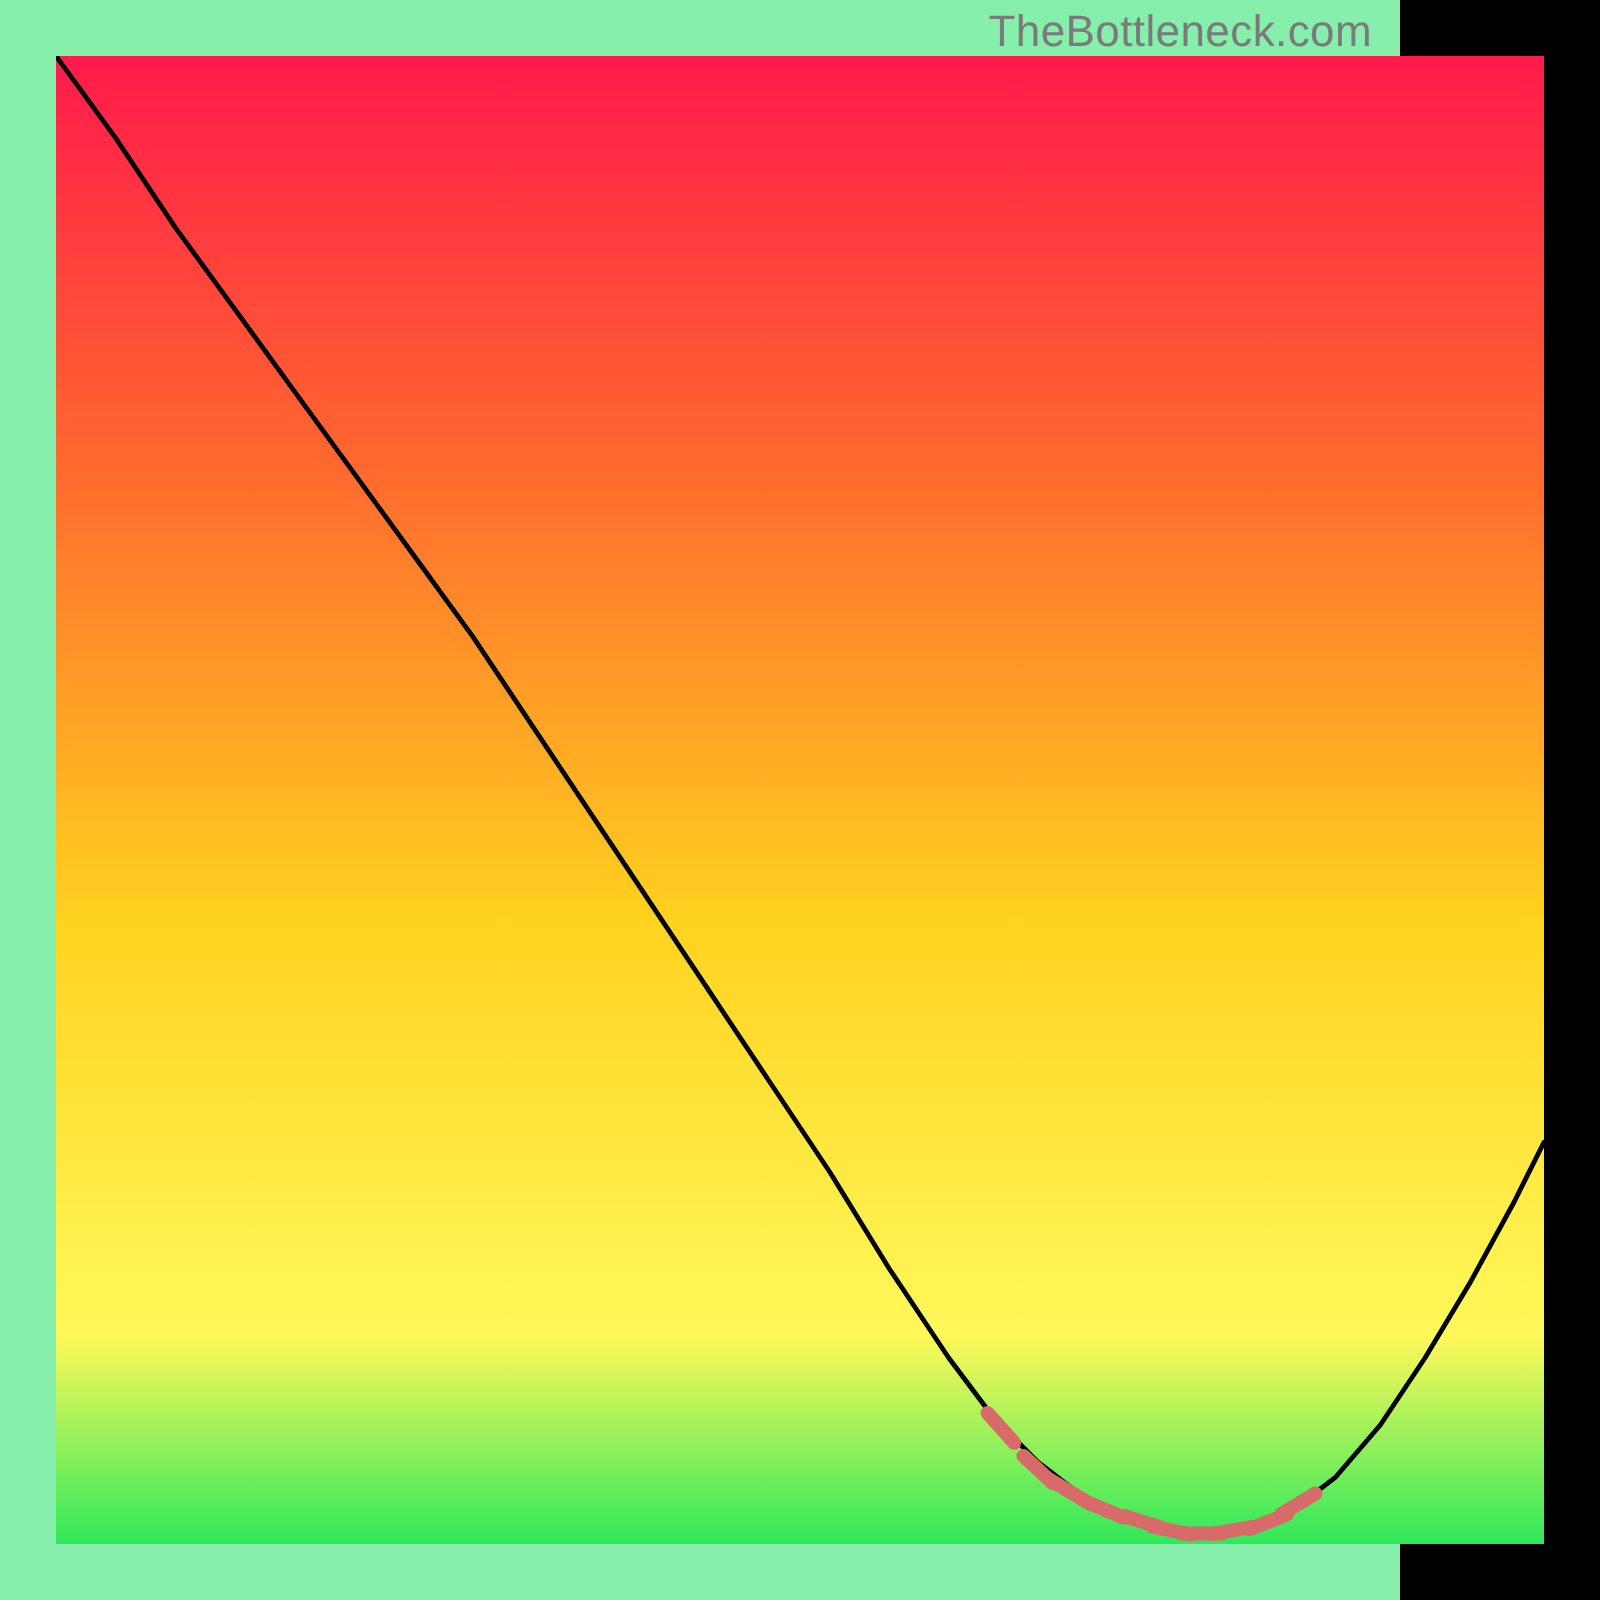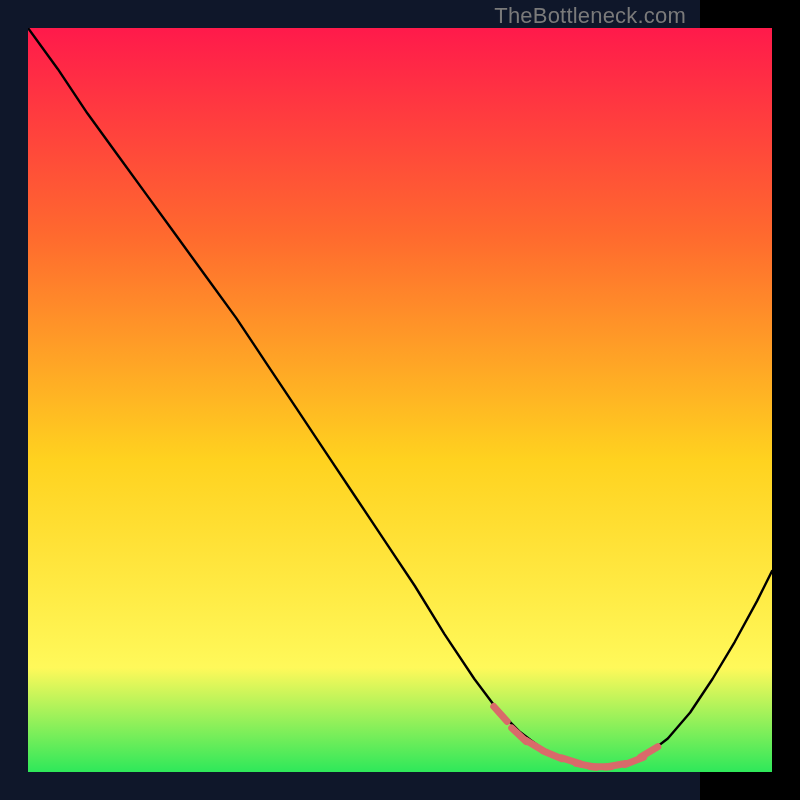--- a/index.html
+++ b/index.html
@@ -10,21 +10,21 @@
     background: #000;
     overflow: hidden;
     font-family: Arial, Helvetica, sans-serif;
   }
   .frame {
     position: absolute;
     left: 0;
     top: 0;
     width: 700px;
     height: 800px;
-    background: #0f172a;
+    background: #86efac;
   }
   .watermark {
     position: absolute;
     top: 3px;
     right: 14px;
     color: #7a7a7a;
     font-size: 22px;
     font-weight: 400;
     letter-spacing: 0.2px;
     user-select: none;

